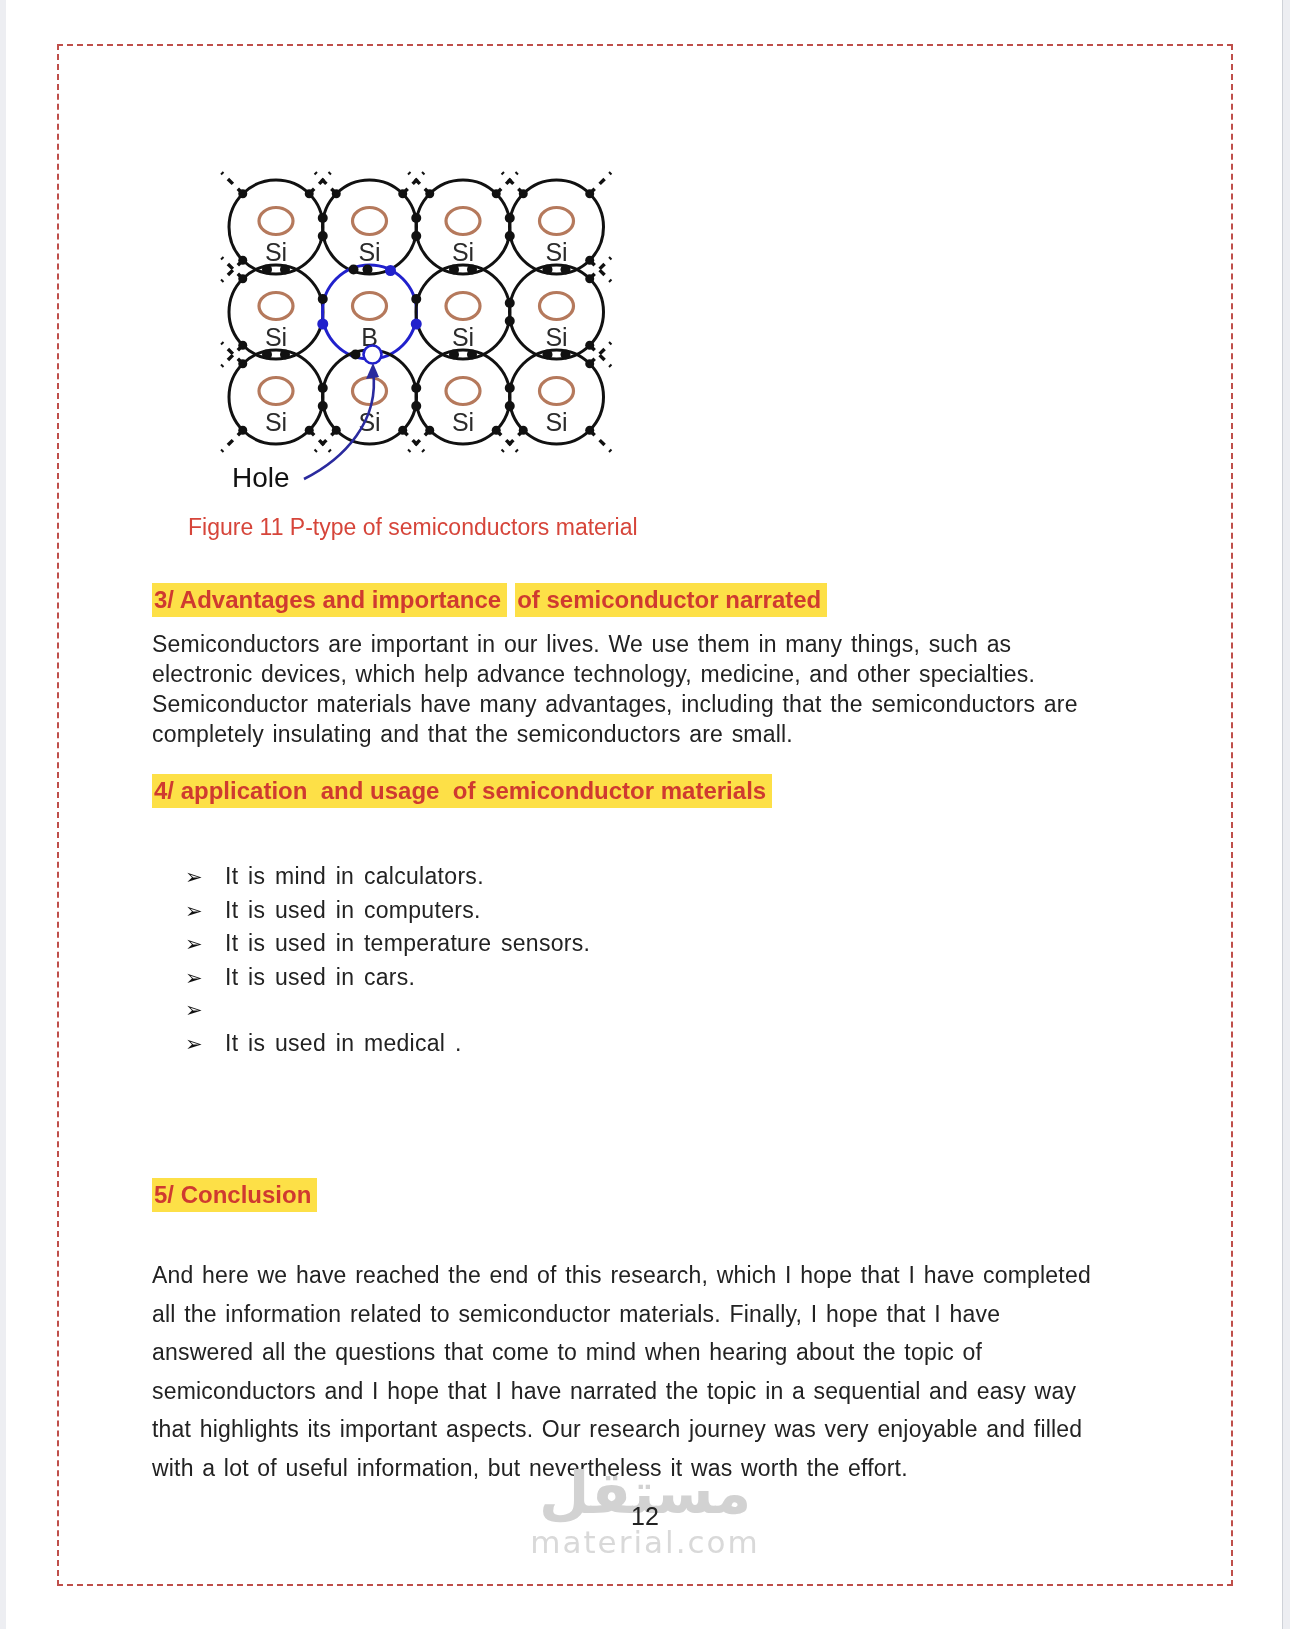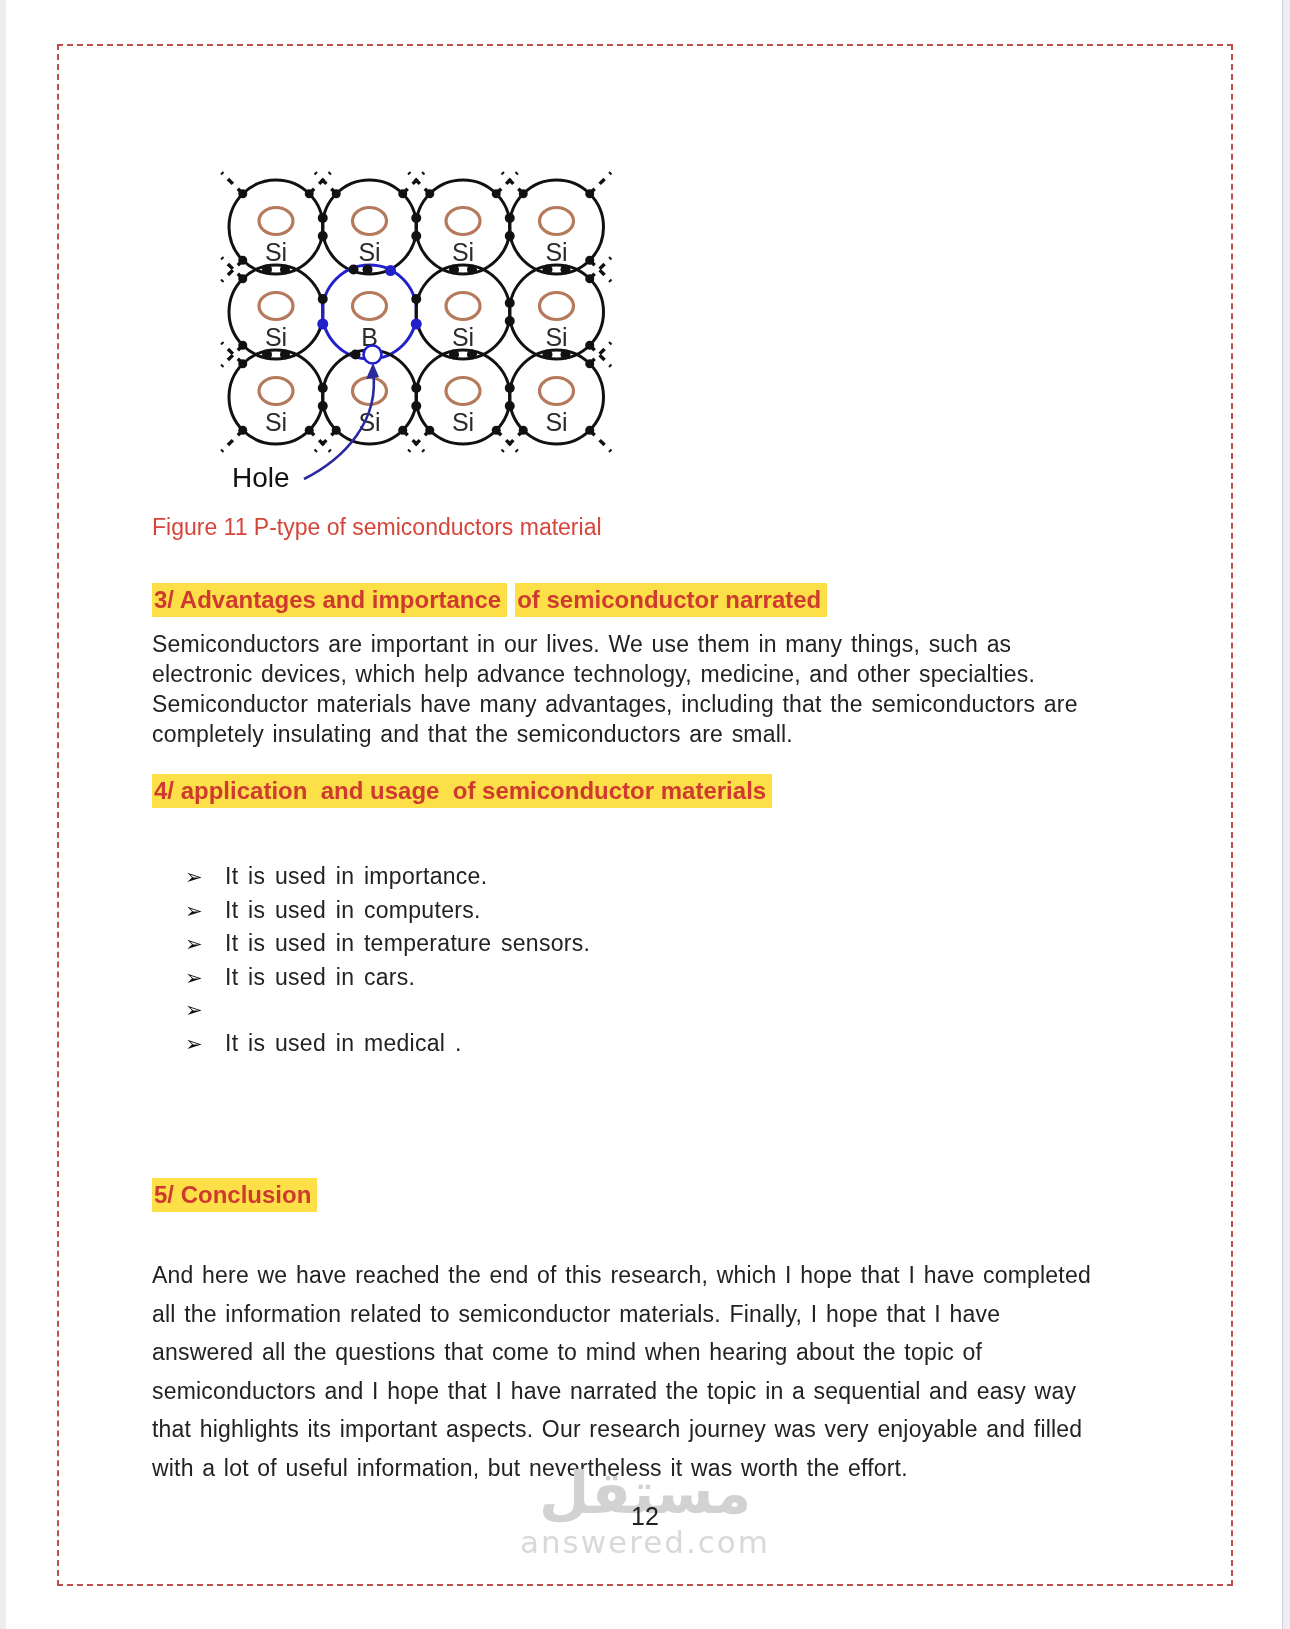--- a/index.html
+++ b/index.html
@@ -17,20 +17,21 @@
     position:absolute;left:57px;top:44px;width:1172px;height:1538px;
     border:2px dashed #bf4f4a;
     z-index:3;pointer-events:none;
   }
   .content{position:absolute;left:152px;top:0;width:950px;z-index:1;}
   #lattice{display:block;margin:157px 0 0 34px;}
   .fig-caption{
     margin-top:5px;
     font-size:23px;line-height:30px;
     color:#d6453a;
+    margin-left:36px;
   }
   .sec-heading{
     font-size:24px;font-weight:bold;color:#cf3a30;
     line-height:25px;
   }
   .hl{background:#fde047;padding:4px 6px 5px 2px;white-space:pre-wrap;display:inline-block;}
   .h3{margin-top:41px;}
   .h3 .hl + .hl{margin-left:8px;}
   .h4{margin-top:25px;}
   .h5{margin-top:118px;}
@@ -201,21 +202,21 @@
 
     <p class="body-para">Semiconductors are important in our lives. We use them in many things, such as electronic devices, which help advance technology, medicine, and other specialties. Semiconductor materials have many advantages, including that the semiconductors are completely insulating and that the semiconductors are small.</p>
 
     <div class="sec-heading h4">
       <span class="hl">4/ application  and usage  of semiconductor materials</span>
     </div>
 
     <ul class="usage-list">
       <li>
         <span class="bullet">➢</span>
-        <span class="li-text">It is used in importance.</span>
+        <span class="li-text">It is mind in calculators.</span>
       </li>
       <li>
         <span class="bullet">➢</span>
         <span class="li-text">It is used in computers.</span>
       </li>
       <li>
         <span class="bullet">➢</span>
         <span class="li-text">It is used in temperature sensors.</span>
       </li>
       <li>
@@ -233,17 +234,17 @@
 
     <div class="sec-heading h5">
       <span class="hl">5/ Conclusion</span>
     </div>
 
     <p class="body-para conclusion">And here we have reached the end of this research, which I hope that I have completed all the information related to semiconductor materials. Finally, I hope that I have answered all the questions that come to mind when hearing about the topic of semiconductors and I hope that I have narrated the topic in a sequential and easy way that highlights its important aspects. Our research journey was very enjoyable and filled with a lot of useful information, but nevertheless it was worth the effort.</p>
   </div>
 
   <div class="watermark">
     <div class="wm-ar">مستقل</div>
-    <div class="wm-domain">answered.com</div>
+    <div class="wm-domain">material.com</div>
   </div>
 
   <div class="page-number">12</div>
 </div>
 
 </body></html>

